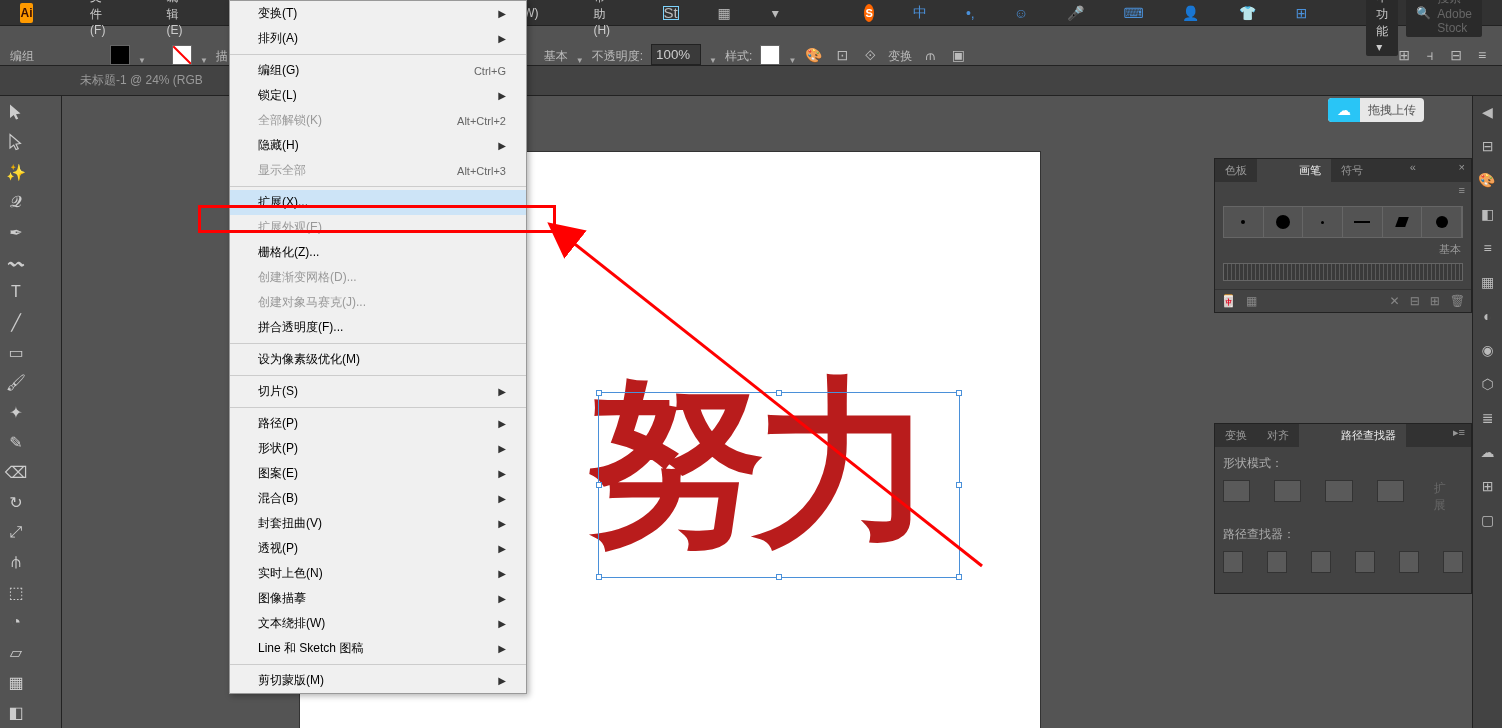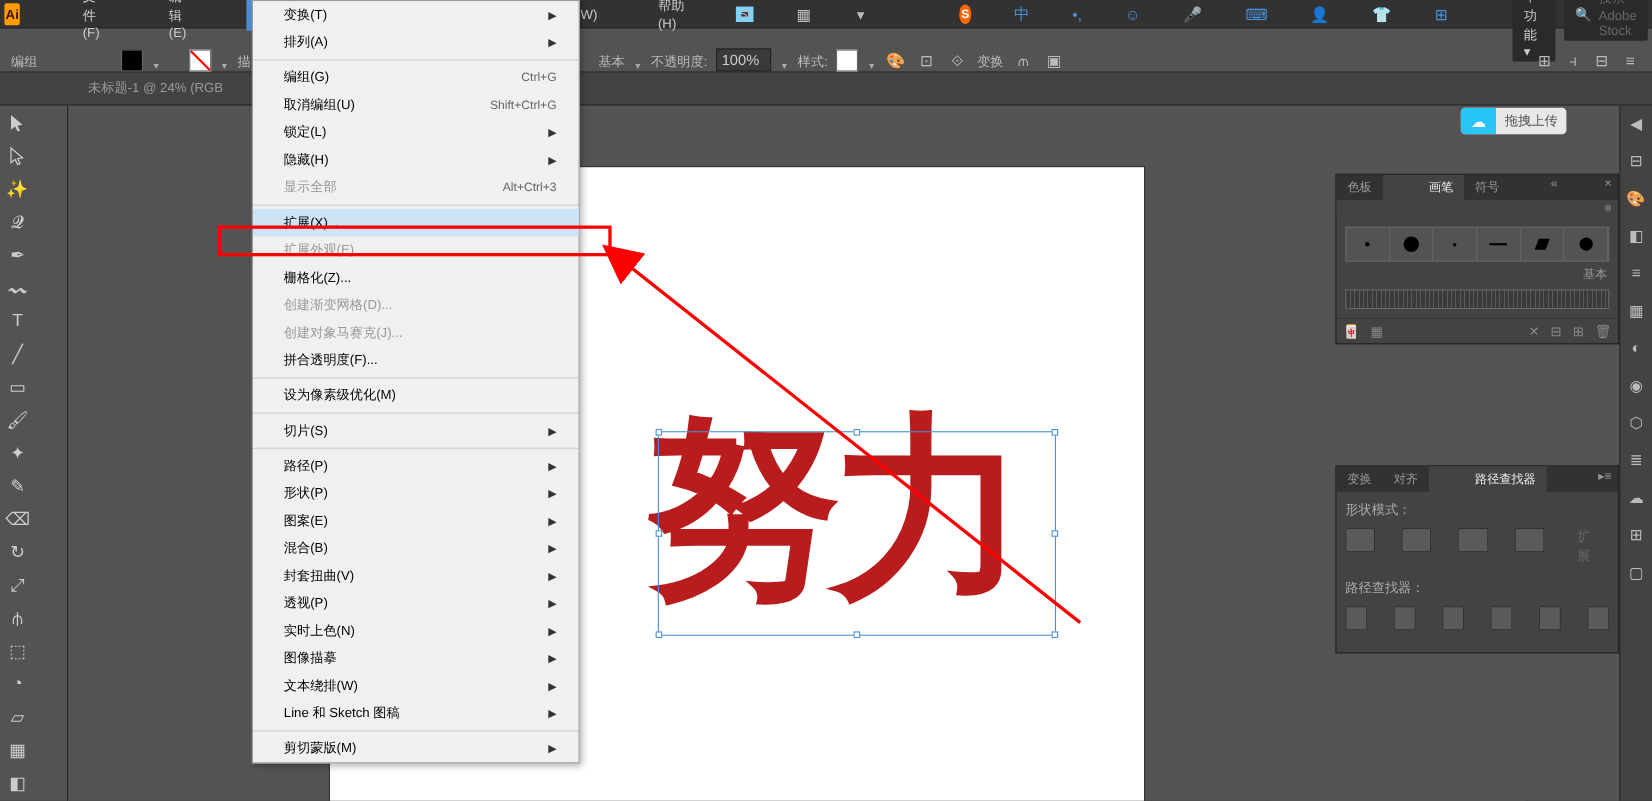--- a/index.html
+++ b/index.html
@@ -1,19 +1,19 @@
 <!DOCTYPE html>
 <html><head>
 <meta charset="utf-8">
 <style>
 * { margin: 0; padding: 0; box-sizing: border-box; font-family: "Microsoft YaHei", Arial, sans-serif; }
 body { background: #323232; width: 1502px; height: 728px; overflow: hidden; color: #ccc; font-size: 12px; user-select: none; }
 
 
-.menubar { height: 26px; background: #323232; display: flex; align-items: center; padding: 0 4px; border-bottom: 1px solid #222; gap: 39px; }
+.menubar { height: 26px; background: #323232; display: flex; align-items: center; padding: 0 20px; border-bottom: 1px solid #222; gap: 39px; }
 .ai-logo { width: 24px; height: 20px; background: #ff9a00; color: #3a0f00; font-weight: bold; font-size: 12px; display: flex; align-items: center; justify-content: center; border-radius: 2px; margin-right: 10px; }
 .menu-item { padding: 0 8px; color: #ccc; cursor: pointer; }
 .menu-item.active { background: #4a90d9; color: #fff; }
 .menubar-right { margin-left: auto; display: flex; align-items: center; gap: 8px; }
 .s-icon { width: 18px; height: 18px; background: #ff6600; border-radius: 50%; color: #fff; display: flex; align-items: center; justify-content: center; font-size: 11px; font-weight: bold; }
 .tray-icon { color: #4a90d9; font-size: 14px; }
 .workspace-drop { background: #2a2a2a; padding: 2px 10px; border-radius: 2px; margin-left: 20px; }
 .search-stock { background: #2a2a2a; padding: 2px 10px; border-radius: 2px; color: #666; display: flex; align-items: center; gap: 6px; }
 
 
@@ -97,21 +97,21 @@
 <body>
 
 <div class="menubar">
   <div class="ai-logo">Ai</div>
   <div class="menu-item">文件(F)</div>
   <div class="menu-item">编辑(E)</div>
   <div class="menu-item active">对象(O)</div>
   <div style="width:300px"></div>
   <div class="menu-item">W)</div>
   <div class="menu-item">帮助(H)</div>
-  <span class="ctrl-icon" style="border:5px solid #7dd3fc;width:16px;height:14px;font-size:11px;">St</span>
+  <span class="ctrl-icon" style="border:1px solid #7dd3fc;width:16px;height:14px;font-size:15px;">St</span>
   <span class="ctrl-icon">▦</span>
   <span class="ctrl-icon">▾</span>
   <div style="width:10px"></div>
   <div class="s-icon">S</div>
   <span class="tray-icon">中</span>
   <span class="tray-icon">•,</span>
   <span class="tray-icon">☺</span>
   <span class="tray-icon">🎤</span>
   <span class="tray-icon">⌨</span>
   <span class="tray-icon">👤</span>
@@ -332,26 +332,26 @@
     <div class="dd-item">
       <span>排列(A)</span>
       <span class="dd-arrow">▶</span>
     </div>
     <div class="dd-sep"></div>
     <div class="dd-item">
       <span>编组(G)</span>
       <span class="dd-shortcut">Ctrl+G</span>
     </div>
     <div class="dd-item">
-      <span>取消编组(U)</span>
-      <span class="dd-shortcut">Shift+Ctrl+G</span>
-    </div>
-    <div class="dd-item">
       <span>锁定(L)</span>
       <span class="dd-arrow">▶</span>
+    </div>
+    <div class="dd-item disabled">
+      <span>全部解锁(K)</span>
+      <span class="dd-shortcut">Alt+Ctrl+2</span>
     </div>
     <div class="dd-item">
       <span>隐藏(H)</span>
       <span class="dd-arrow">▶</span>
     </div>
     <div class="dd-item disabled">
       <span>显示全部</span>
       <span class="dd-shortcut">Alt+Ctrl+3</span>
     </div>
     <div class="dd-sep"></div>

